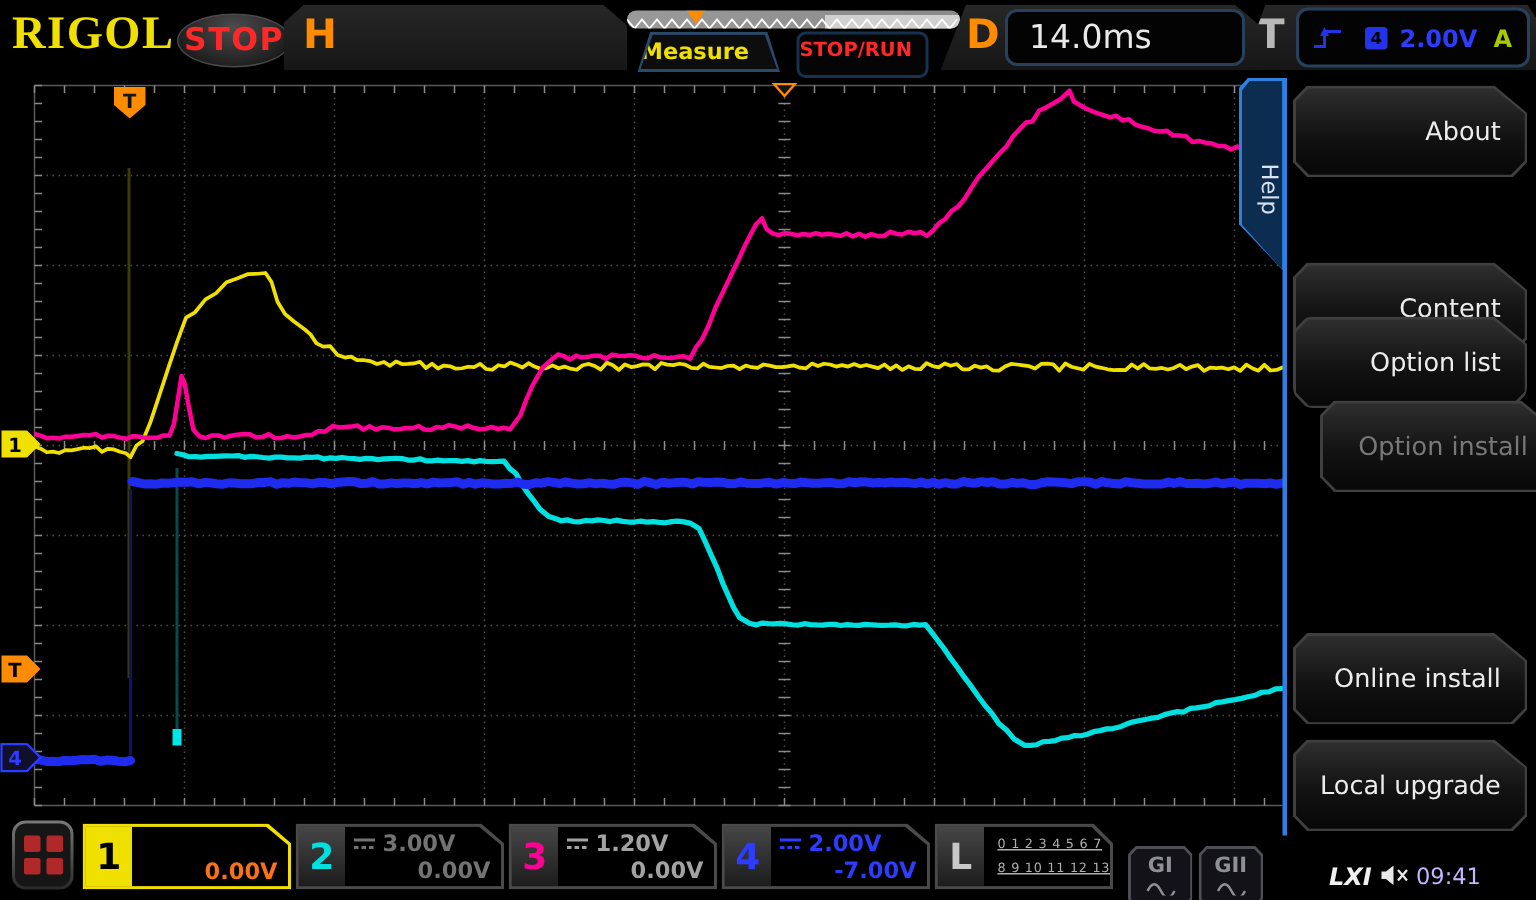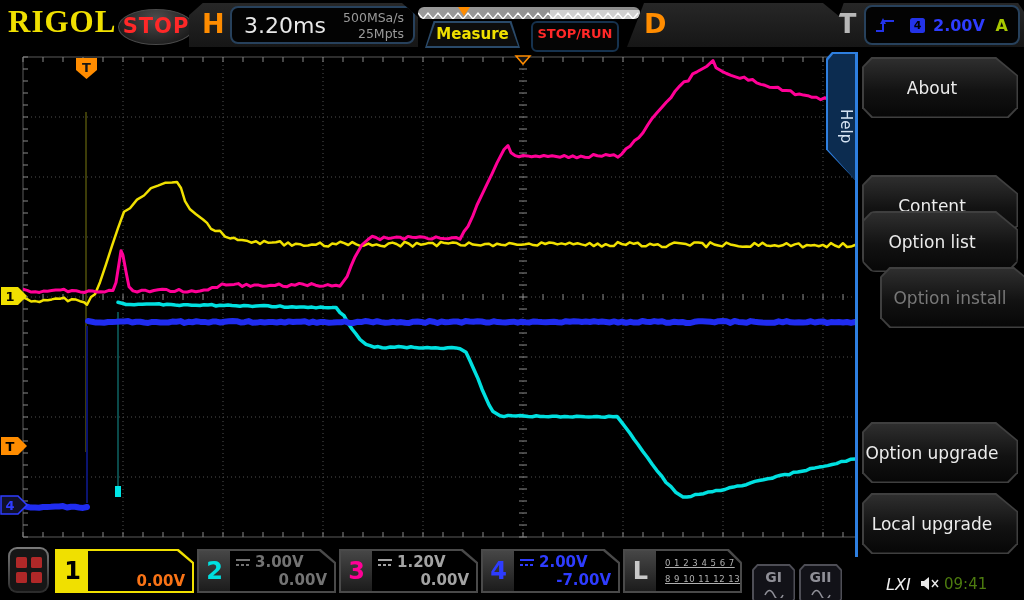--- a/index.html
+++ b/index.html
@@ -23,60 +23,60 @@
   #d-box{left:43px;top:3px;width:156px;height:34px;}
   #d-time{position:absolute;left:14px;top:5px;font-size:22px;color:#e8e8e8;}
   #t-box{left:36px;top:2px;width:152px;height:36px;display:flex;align-items:center;}
   #trig-badge{width:15px;height:15px;background:#2333e8;border-radius:2.5px;color:#000;font-size:11px;
         font-weight:bold;text-align:center;line-height:15px;margin-left:14px;}
   #trig-level{color:#2e3cff;font-size:16px;font-weight:bold;margin-left:8px;}
   #trig-mode{color:#a8c800;font-size:16px;font-weight:bold;margin-left:auto;margin-right:10px;}
   #membar{left:418px;top:7px;width:222px;height:12px;border-radius:6px;overflow:hidden;
         background:linear-gradient(90deg,#9a9a9a,#8a8a8a);}
   #mem-tri{left:457px;top:7px;width:14px;height:9px;}
-  .tabbtn{text-align:center;}
+  .tabbtn{text-align:left;}
   #measure-btn{left:425px;top:21px;width:95px;height:27px;clip-path:polygon(9% 0,91% 0,100% 100%,0 100%);background:#2a4a6a;}
   #measure-btn .in{position:absolute;inset:2px;clip-path:polygon(9% 0,91% 0,100% 100%,0 100%);
         background:#0d0d0d;color:#f0e000;font-weight:bold;font-size:15px;line-height:23px;}
   #stoprun-btn{left:531px;top:21px;width:84px;height:27px;background:#050505;border:2px solid #16324e;
         border-radius:6px;color:#ff2828;font-weight:bold;font-size:13px;line-height:22px;}
   
   #menu-line{left:855px;top:52px;width:3px;height:505px;background:#2e7fe0;}
   #help-tab{left:826px;top:52px;width:31px;height:130px;
         clip-path:polygon(19% 0,100% 0,100% 100%,0 75%,0 5%);background:#2e7fe0;}
   #help-tab .in{position:absolute;inset:2px;clip-path:polygon(19% 0,100% 0,100% 100%,0 76%,0 5%);
         background:#0c2c50;color:#d5e3f2;font-size:15px;writing-mode:vertical-rl;text-align:center;
         padding-top:18px;box-sizing:border-box;}
   .mbtn{left:862px;width:156px;height:61px;
         clip-path:polygon(0 16%,6% 0,86% 0,100% 30%,100% 84%,94% 100%,6% 100%,0 84%);background:#3f3f3f;}
   .mbtn .in{position:absolute;inset:1.5px;clip-path:polygon(0 16%,6% 0,86% 0,100% 30%,100% 84%,94% 100%,6% 100%,0 84%);
         background:linear-gradient(#2e2e2e,#121212 55%,#070707);color:#ececec;font-size:17px;
-        text-align:center;line-height:58px;padding-right:16px;box-sizing:border-box;}
+        text-align:right;line-height:58px;padding-right:16px;box-sizing:border-box;}
   .mbtn.disabled .in{color:#787878;}
   
   #menu-icon{left:8px;top:547px;width:41px;height:46px;border-radius:9px;
         background:linear-gradient(#7a7a7a,#2a2a2a);}
   #menu-icon .in{position:absolute;inset:2px;border-radius:7px;background:#161616;display:flex;flex-wrap:wrap;
         gap:4px;justify-content:center;align-content:center;}
   #menu-icon .sq{width:11px;height:11px;background:#b02828;border-radius:1.5px;}
   .chbox{top:549px;width:139px;height:44px;clip-path:polygon(0 0,89% 0,100% 30%,100% 100%,0 100%);}
   .chbox .in{position:absolute;inset:2px;clip-path:polygon(0 0,89% 0,100% 31%,100% 100%,0 100%);background:#000;}
   .chbox .numtab{position:absolute;left:0;top:0;bottom:0;width:31px;display:flex;align-items:center;
         justify-content:center;font-size:24px;font-weight:bold;}
   .chbox .vals{position:absolute;left:34px;right:5px;top:1px;bottom:1px;font-weight:bold;}
   .chbox .row1{position:absolute;left:2px;top:1px;font-size:15px;display:flex;align-items:center;gap:4px;}
   .chbox .row2{position:absolute;right:2px;bottom:1px;font-size:15px;}
   #lbox-rows{position:absolute;left:40px;top:4px;color:#b0b0b0;font-size:8.5px;line-height:1.9;
         letter-spacing:.5px;white-space:nowrap;text-decoration:underline;}
   .genbox{top:549px;width:43px;height:46px;
         clip-path:polygon(0 12%,12% 0,88% 0,100% 12%,100% 76%,86% 100%,14% 100%,0 76%);background:#4e4e56;margin-top:15px;}
   .genbox .in{position:absolute;inset:1.5px;clip-path:polygon(0 12%,12% 0,88% 0,100% 12%,100% 76%,86% 100%,14% 100%,0 76%);
         background:#121218;color:#8f8f97;text-align:center;font-size:14px;font-weight:bold;padding-top:3px;box-sizing:border-box;}
-  #lxi{left:886px;top:575px;color:#f0f0f0;font-weight:normal;font-style:italic;font-size:16px;}
-  #clock{left:944px;top:575px;color:#4d7c0f;font-size:15px;}
+  #lxi{left:886px;top:575px;color:#f0f0f0;font-weight:bold;font-style:italic;font-size:16px;}
+  #clock{left:944px;top:575px;color:#c4b5fd;font-size:15px;}
   
   #scope{left:0;top:0;}
   #scope .dot{stroke:#4e4e4e;stroke-dasharray:1 3;stroke-width:1;}
   #scope .edge{stroke:#5a5a5a;stroke-width:1;}
   #scope .tick{stroke:#8a8a8a;stroke-width:1;}
 </style>
 </head>
 <body>
 
 <svg id="scope" class="abs" width="1024" height="600">
@@ -331,43 +331,42 @@
     <path d="M76 58 H97 V70 L86.5 79 L76 70 Z" fill="#ff8c00"></path>
     <text x="86.5" y="72" text-anchor="middle" font-size="13" font-weight="bold" fill="#151515" font-family="DejaVu Sans">T</text>
     <path d="M516 56 H530 L523 64 Z" fill="#151515" stroke="#ff8c00" stroke-width="1.5"></path>
   </svg>
 
 <div id="logo" class="abs">RIGOL</div>
 <div id="stop-pill" class="abs">STOP</div>
 
 <div id="h-panel" class="abs tpanel">
   <div class="plabel" style="left:13px;color:#ff8c00;">H</div>
-  <div id="h-box" class="vbox">
-    <span id="h-time">3.20ms</span>
-    <span id="h-rate"><span>500MSa/s</span><br><span>25Mpts</span></span>
-  </div>
 </div>
 
 <div id="membar" class="abs">
   <svg width="222" height="12">
       <rect x="132" y="0" width="90" height="12" fill="#d0d0d0"></rect>
       <polyline id="zigzag" fill="none" stroke="#ffffff" stroke-width="1.3" points="0,3 5,9 10,3 15,9 20,3 25,9 30,3 35,9 40,3 45,9 50,3 55,9 60,3 65,9 70,3 75,9 80,3 85,9 90,3 95,9 100,3 105,9 110,3 115,9 120,3 125,9 130,3 135,9 140,3 145,9 150,3 155,9 160,3 165,9 170,3 175,9 180,3 185,9 190,3 195,9 200,3 205,9 210,3 215,9 220,3"></polyline>
     </svg>
 </div>
 <svg id="mem-tri" class="abs">
     <polygon points="1,0 13,0 7,9" fill="#ff8c00"></polygon>
   </svg>
 
 <div id="measure-btn" class="abs tabbtn">
     <div class="in">Measure</div>
   </div>
 <div id="stoprun-btn" class="abs tabbtn">STOP/RUN</div>
 
 <div id="d-panel" class="abs tpanel">
   <div class="plabel" style="left:17px;color:#ff8c00;">D</div>
+  <div id="d-box" class="vbox">
+    <span id="d-time">14.0ms</span>
+  </div>
 </div>
 
 <div id="t-panel" class="abs tpanel">
   <div class="plabel" style="left:10px;color:#b8b8b8;">T</div>
   <div id="t-box" class="vbox">
     <svg width="22" height="22" style="margin-left:8px;">
       <polyline points="2,17 9,17 9,7 20,7" fill="none" stroke="#2333e8" stroke-width="2"></polyline>
       <polygon points="6,10 12,10 9,4" fill="#2333e8"></polygon>
     </svg>
     <div id="trig-badge">4</div>
@@ -387,21 +386,21 @@
 <div class="abs mbtn" style="top:127px;margin-top:48px;">
     <div class="in">Content</div>
   </div>
 <div class="abs mbtn" style="top:211px;border-radius:14px;">
     <div class="in">Option list</div>
   </div>
 <div class="abs mbtn disabled" style="top:267px;margin-left:18px;">
     <div class="in">Option install</div>
   </div>
 <div class="abs mbtn" style="top:422px;">
-    <div class="in">Option upgrade</div>
+    <div class="in">Online install</div>
   </div>
 <div class="abs mbtn" style="top:493px;text-decoration:underline;">
     <div class="in">Local upgrade</div>
   </div>
 
 <div id="menu-icon" class="abs">
   <div class="in">
       <span class="sq"></span>
       <span class="sq"></span>
       <span class="sq"></span>

